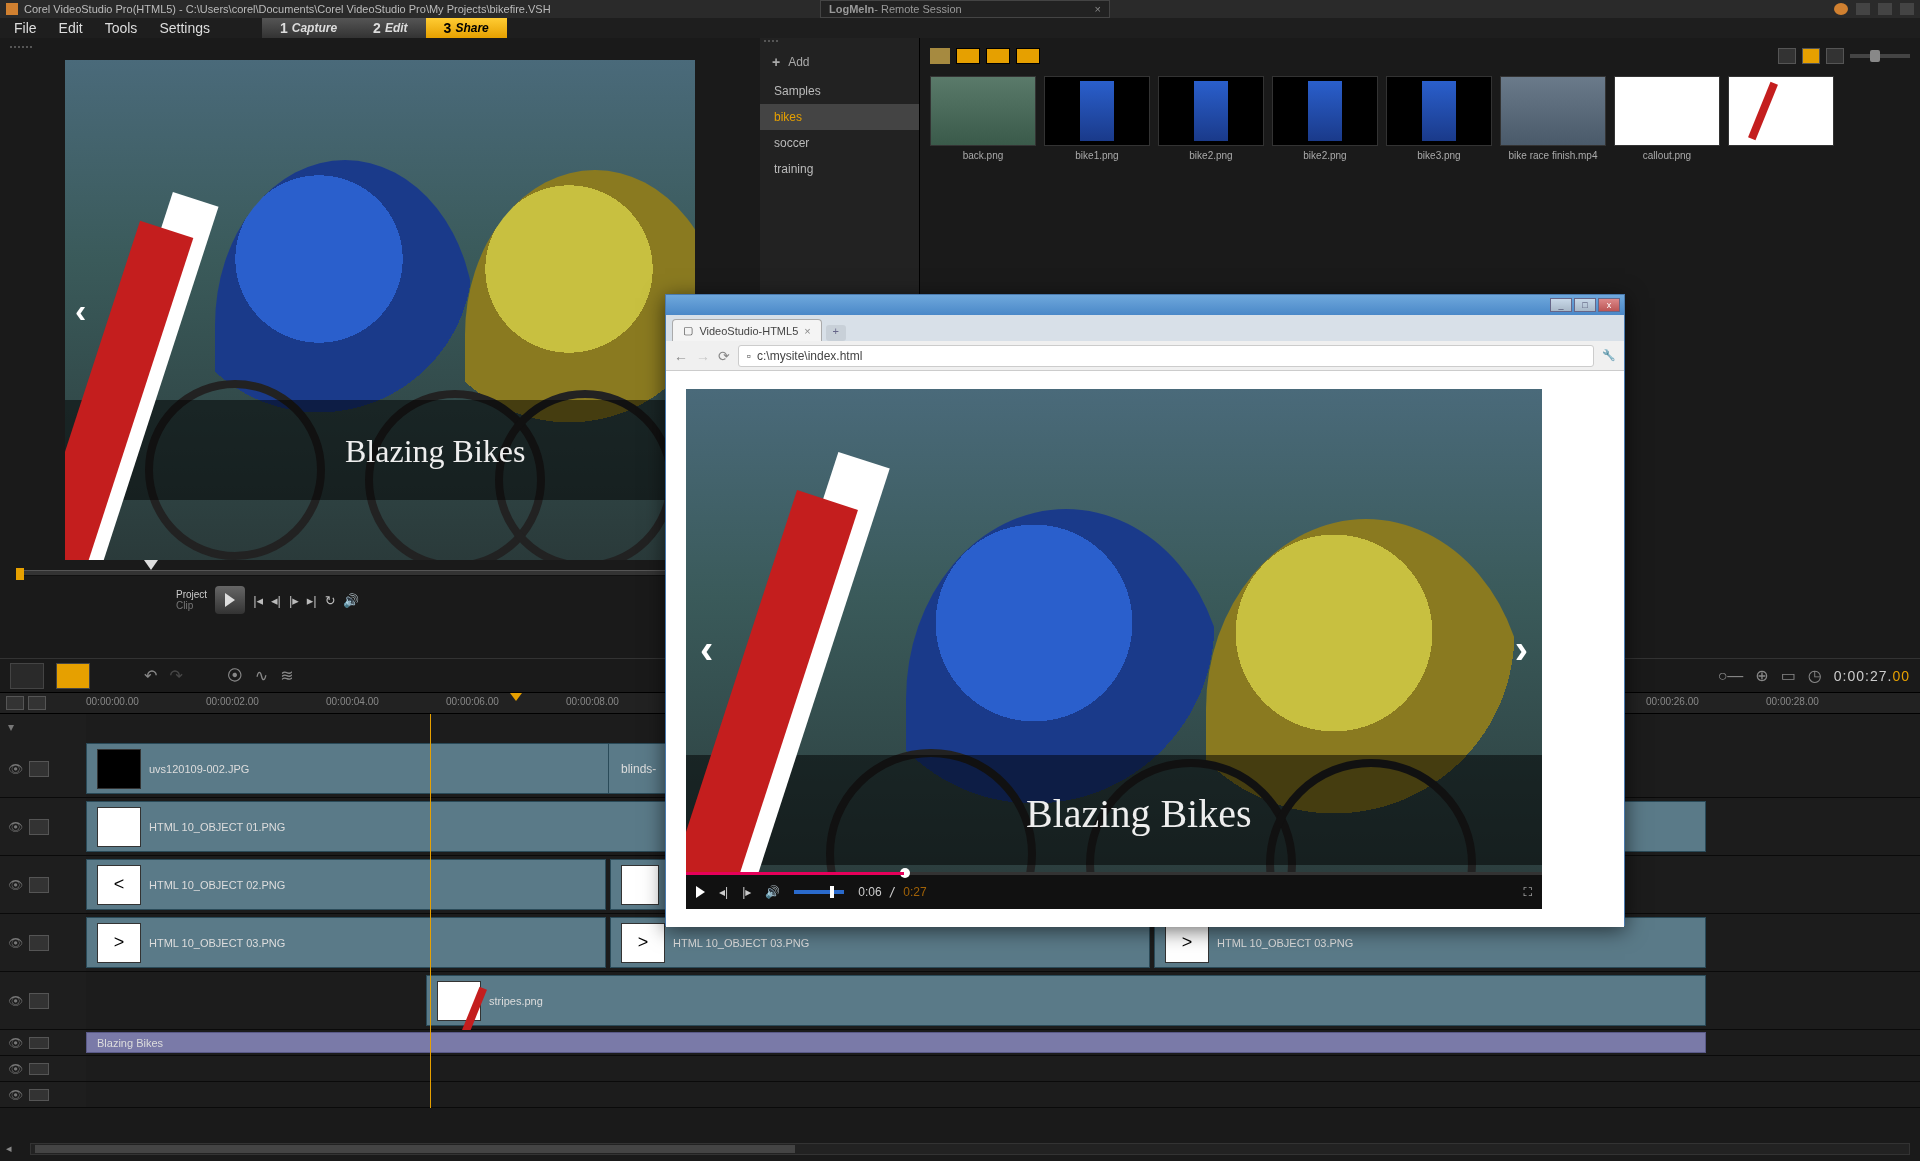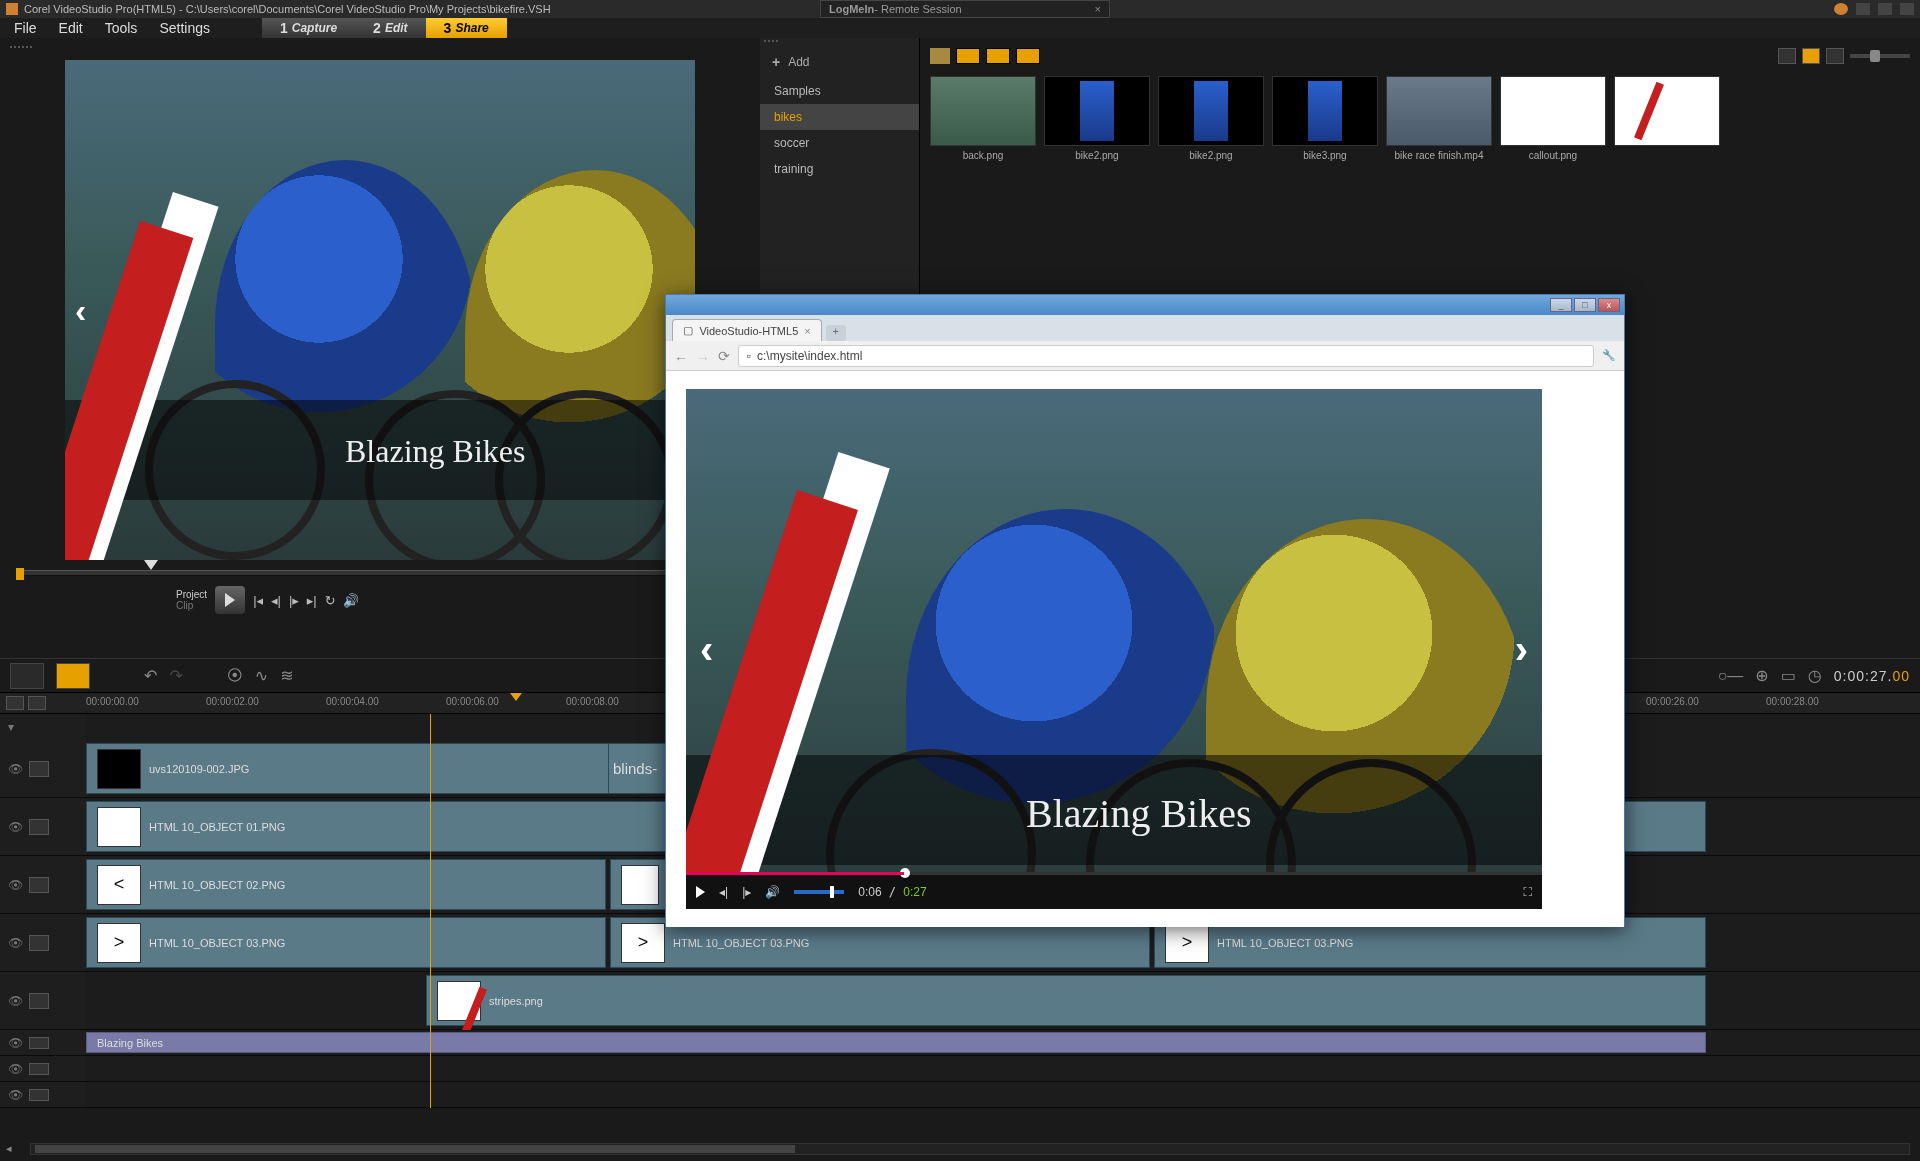--- a/index.html
+++ b/index.html
@@ -277,20 +277,24 @@
         <div class="ic" style="background:#e6a000"></div>
         <div class="ic"></div>
         <div class="slider"></div>
       </div>
       <div class="thumbs">
         <div class="thumb">
             <div class="img th-back"></div>
             <div class="cap">back.png</div>
           </div>
         <div class="thumb">
+            <div class="img th-bike1"></div>
+            <div class="cap">bike1.png</div>
+          </div>
+        <div class="thumb">
             <div class="img th-bike2"></div>
             <div class="cap">bike2.png</div>
           </div>
         <div class="thumb">
             <div class="img th-bike2b"></div>
             <div class="cap">bike2.png</div>
           </div>
         <div class="thumb">
             <div class="img th-bike3"></div>
             <div class="cap">bike3.png</div>
@@ -360,21 +364,21 @@
   <div class="track">
     <div class="track-head">
         <span class="eye">👁</span>
         <div class="ico"></div>
       </div>
     <div class="track-body">
       <div class="clip" style="left:0;width:537px">
           <div class="th"></div>
           <span>uvs120109-002.JPG</span>
         </div>
-      <div class="clip" style="left:522px;width:68px;padding:0 4px;font-size:15px">
+      <div class="clip" style="left:522px;width:68px;padding:0 12px;font-size:12px">
           <span>blinds-</span>
         </div>
     </div>
   </div>
 
   <div class="track">
     <div class="track-head">
         <span class="eye">👁</span>
         <div class="ico"></div>
       </div>
@@ -509,18 +513,18 @@
       <div class="nav-r">›</div>
       <div class="player-bar">
         <div class="prog">
             <div class="dot"></div>
           </div>
         <div class="p"></div>
         <span>◂|</span>
         <span>|▸</span>
         <span>🔊</span>
         <div class="vol"></div>
-        <span class="t"><span>0:06</span> / <span style="color:#84cc16">0:27</span></span>
+        <span class="t"><span>0:06</span> / <span style="color:#a16207">0:27</span></span>
         <span class="full">⛶</span>
       </div>
     </div>
   </div>
 </div>
 
 </body></html>

